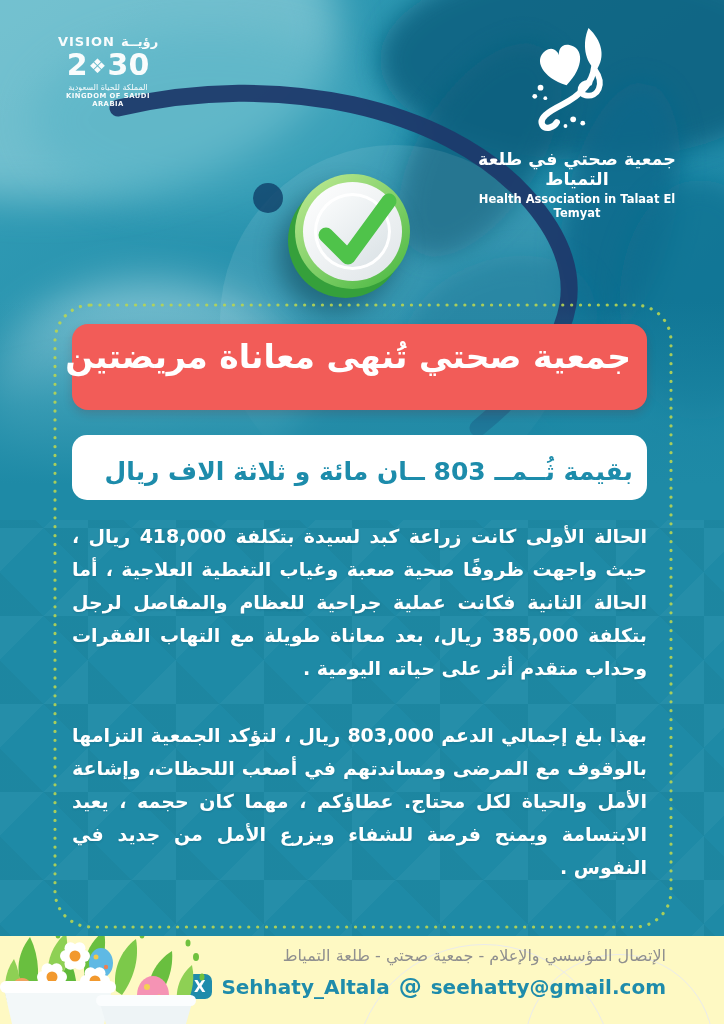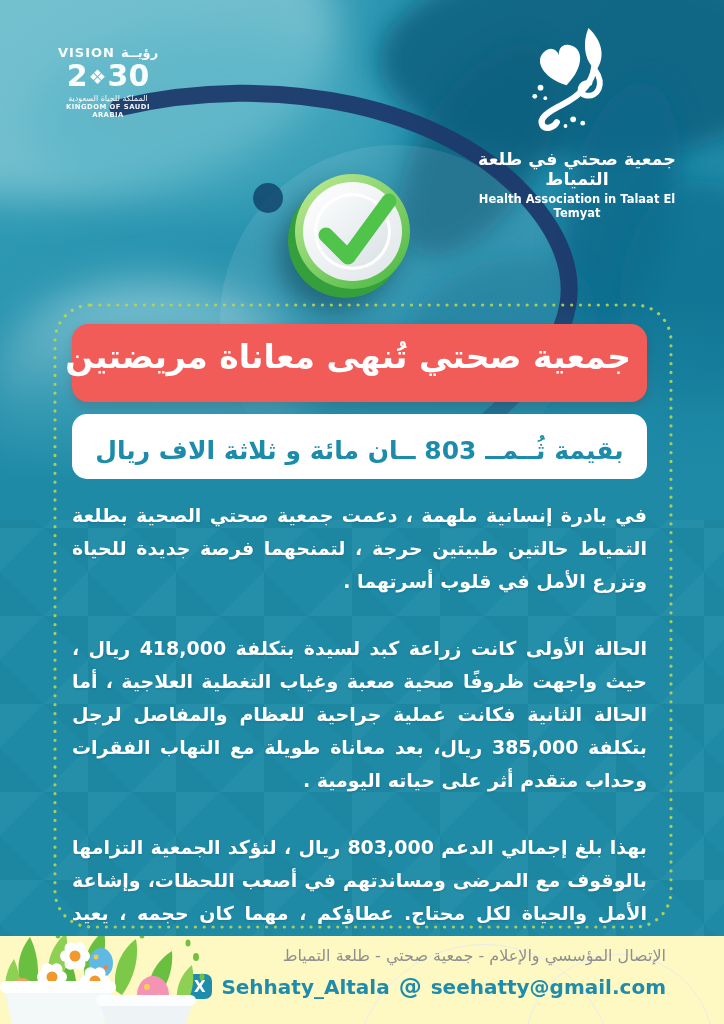--- a/index.html
+++ b/index.html
@@ -18,21 +18,21 @@
   }
   
   .photo{position:absolute;left:0;top:0;width:724px;height:520px;}
   .photo svg{display:block;}
   .photo::after{
     content:"";position:absolute;inset:0;
     background:linear-gradient(180deg, rgba(30,138,166,0) 58%, rgba(30,138,166,.65) 78%, #1e8aa6 93%);
   }
   
   .vision{position:absolute;left:50px;top:34px;width:116px;text-align:center;color:#fff;opacity:.96;}
-  .vision .v1{font-size:13px;font-weight:bold;letter-spacing:1px;display:flex;justify-content:center;gap:6px;align-items:baseline;margin-top:11px;}
+  .vision .v1{font-size:13px;font-weight:bold;letter-spacing:1px;display:flex;justify-content:center;gap:6px;align-items:baseline;}
   .vision .v2{font-size:30px;font-weight:800;line-height:1.05;display:flex;justify-content:center;align-items:center;gap:1px;}
   .vision .v2 .emblem{font-size:20px;line-height:1;transform:translateY(1px);}
   .vision .v3{font-size:8px;margin-top:2px;}
   .vision .v4{font-size:6.8px;letter-spacing:.5px;font-weight:bold;}
   
   .assoc{position:absolute;right:32px;top:26px;width:230px;text-align:center;color:#fff;}
   .assoc .mark{margin:0 auto;display:block;}
   .assoc .a-ar{font-size:17.5px;font-weight:bold;margin-top:17px;direction:rtl;}
   .assoc .a-en{font-size:11.5px;font-weight:bold;margin-top:3px;}
   
@@ -40,26 +40,26 @@
   .badge .b-back{position:absolute;inset:0;border-radius:50%;background:#35a03b;transform:translate(-7px,9px);}
   .badge .b-ring{position:absolute;inset:0;border-radius:50%;background:linear-gradient(140deg,#c3ec96,#45b63f);}
   .badge .b-mid{position:absolute;inset:8px;border-radius:50%;background:linear-gradient(140deg,#ffffff,#dfe5e8);}
   .badge .b-in{position:absolute;inset:19px;border-radius:50%;background:linear-gradient(140deg,#fdfefe,#d8e0e4);box-shadow:inset 0 0 0 3px #fff;}
   .badge svg{position:absolute;left:0;top:0;overflow:visible;}
   
   .frame{position:absolute;left:52px;top:302px;}
   
   .content{position:absolute;left:72px;top:324px;width:575px;direction:rtl;}
   .banner-red{
-    background:#f25c58;border-radius:16px;padding:8px 16px 20px;text-align:right;
+    background:#f25c58;border-radius:16px;padding:8px 16px 28px;text-align:right;
     color:#fff;font-size:33px;font-weight:bold;line-height:1.5;white-space:nowrap;
     box-shadow:0 4px 10px rgba(120,20,20,.18);
   }
   .banner-white{
-    margin-top:12px;background:#ffffff;border-radius:15px;padding:18px 14px 10px;text-align:center;
+    margin-top:25px;background:#ffffff;border-radius:15px;padding:18px 14px 10px;text-align:right;
     color:#1d8cab;font-size:25px;font-weight:bold;line-height:1.5;white-space:nowrap;
   }
   .paras{margin-top:20px;color:#fff;font-weight:bold;}
   .paras p{
     margin:0;font-size:19px;line-height:1.74;
     text-align:justify;text-align-last:right;
     text-shadow:0 1px 2px rgba(10,70,90,.25);
   }
   .paras p + p{margin-top:34px;}
   
@@ -159,21 +159,20 @@
   </div>
 
   <svg class="frame" width="622" height="628" viewBox="0 0 622 628">
     <rect x="3" y="3" width="616" height="622" rx="36" fill="none" stroke="#b7d553" stroke-width="3.2" stroke-dasharray="0.1 8.8" stroke-linecap="round" opacity="0.9"></rect>
   </svg>
 
   <div class="content">
     <div class="banner-red">جمعية صحتي تُنهى معاناة مريضتين</div>
     <div class="banner-white">بقيمة ثُــمــ 803 ــان مائة و ثلاثة الاف ريال</div>
     <div class="paras">
-      <p>في بادرة إنسانية ملهمة ، دعمت جمعية صحتي الصحية بطلعة التمياط حالتين طبيتين حرجة ، لتمنحهما فرصة جديدة للحياة وتزرع الأمل في قلوب أسرتهما .</p>
       <p>الحالة الأولى كانت زراعة كبد لسيدة بتكلفة 418,000 ريال ، حيث واجهت ظروفًا صحية صعبة وغياب التغطية العلاجية ، أما الحالة الثانية فكانت عملية جراحية للعظام والمفاصل لرجل بتكلفة 385,000 ريال، بعد معاناة طويلة مع التهاب الفقرات وحداب متقدم أثر على حياته اليومية .</p>
       <p>بهذا بلغ إجمالي الدعم 803,000 ريال ، لتؤكد الجمعية التزامها بالوقوف مع المرضى ومساندتهم في أصعب اللحظات، وإشاعة الأمل والحياة لكل محتاج. عطاؤكم ، مهما كان حجمه ، يعيد الابتسامة ويمنح فرصة للشفاء ويزرع الأمل من جديد في النفوس .</p>
     </div>
   </div>
 
   <div class="footer">
     <div class="wm wm1"></div>
     <div class="wm wm2"></div>
 
     <div class="f-inner">

